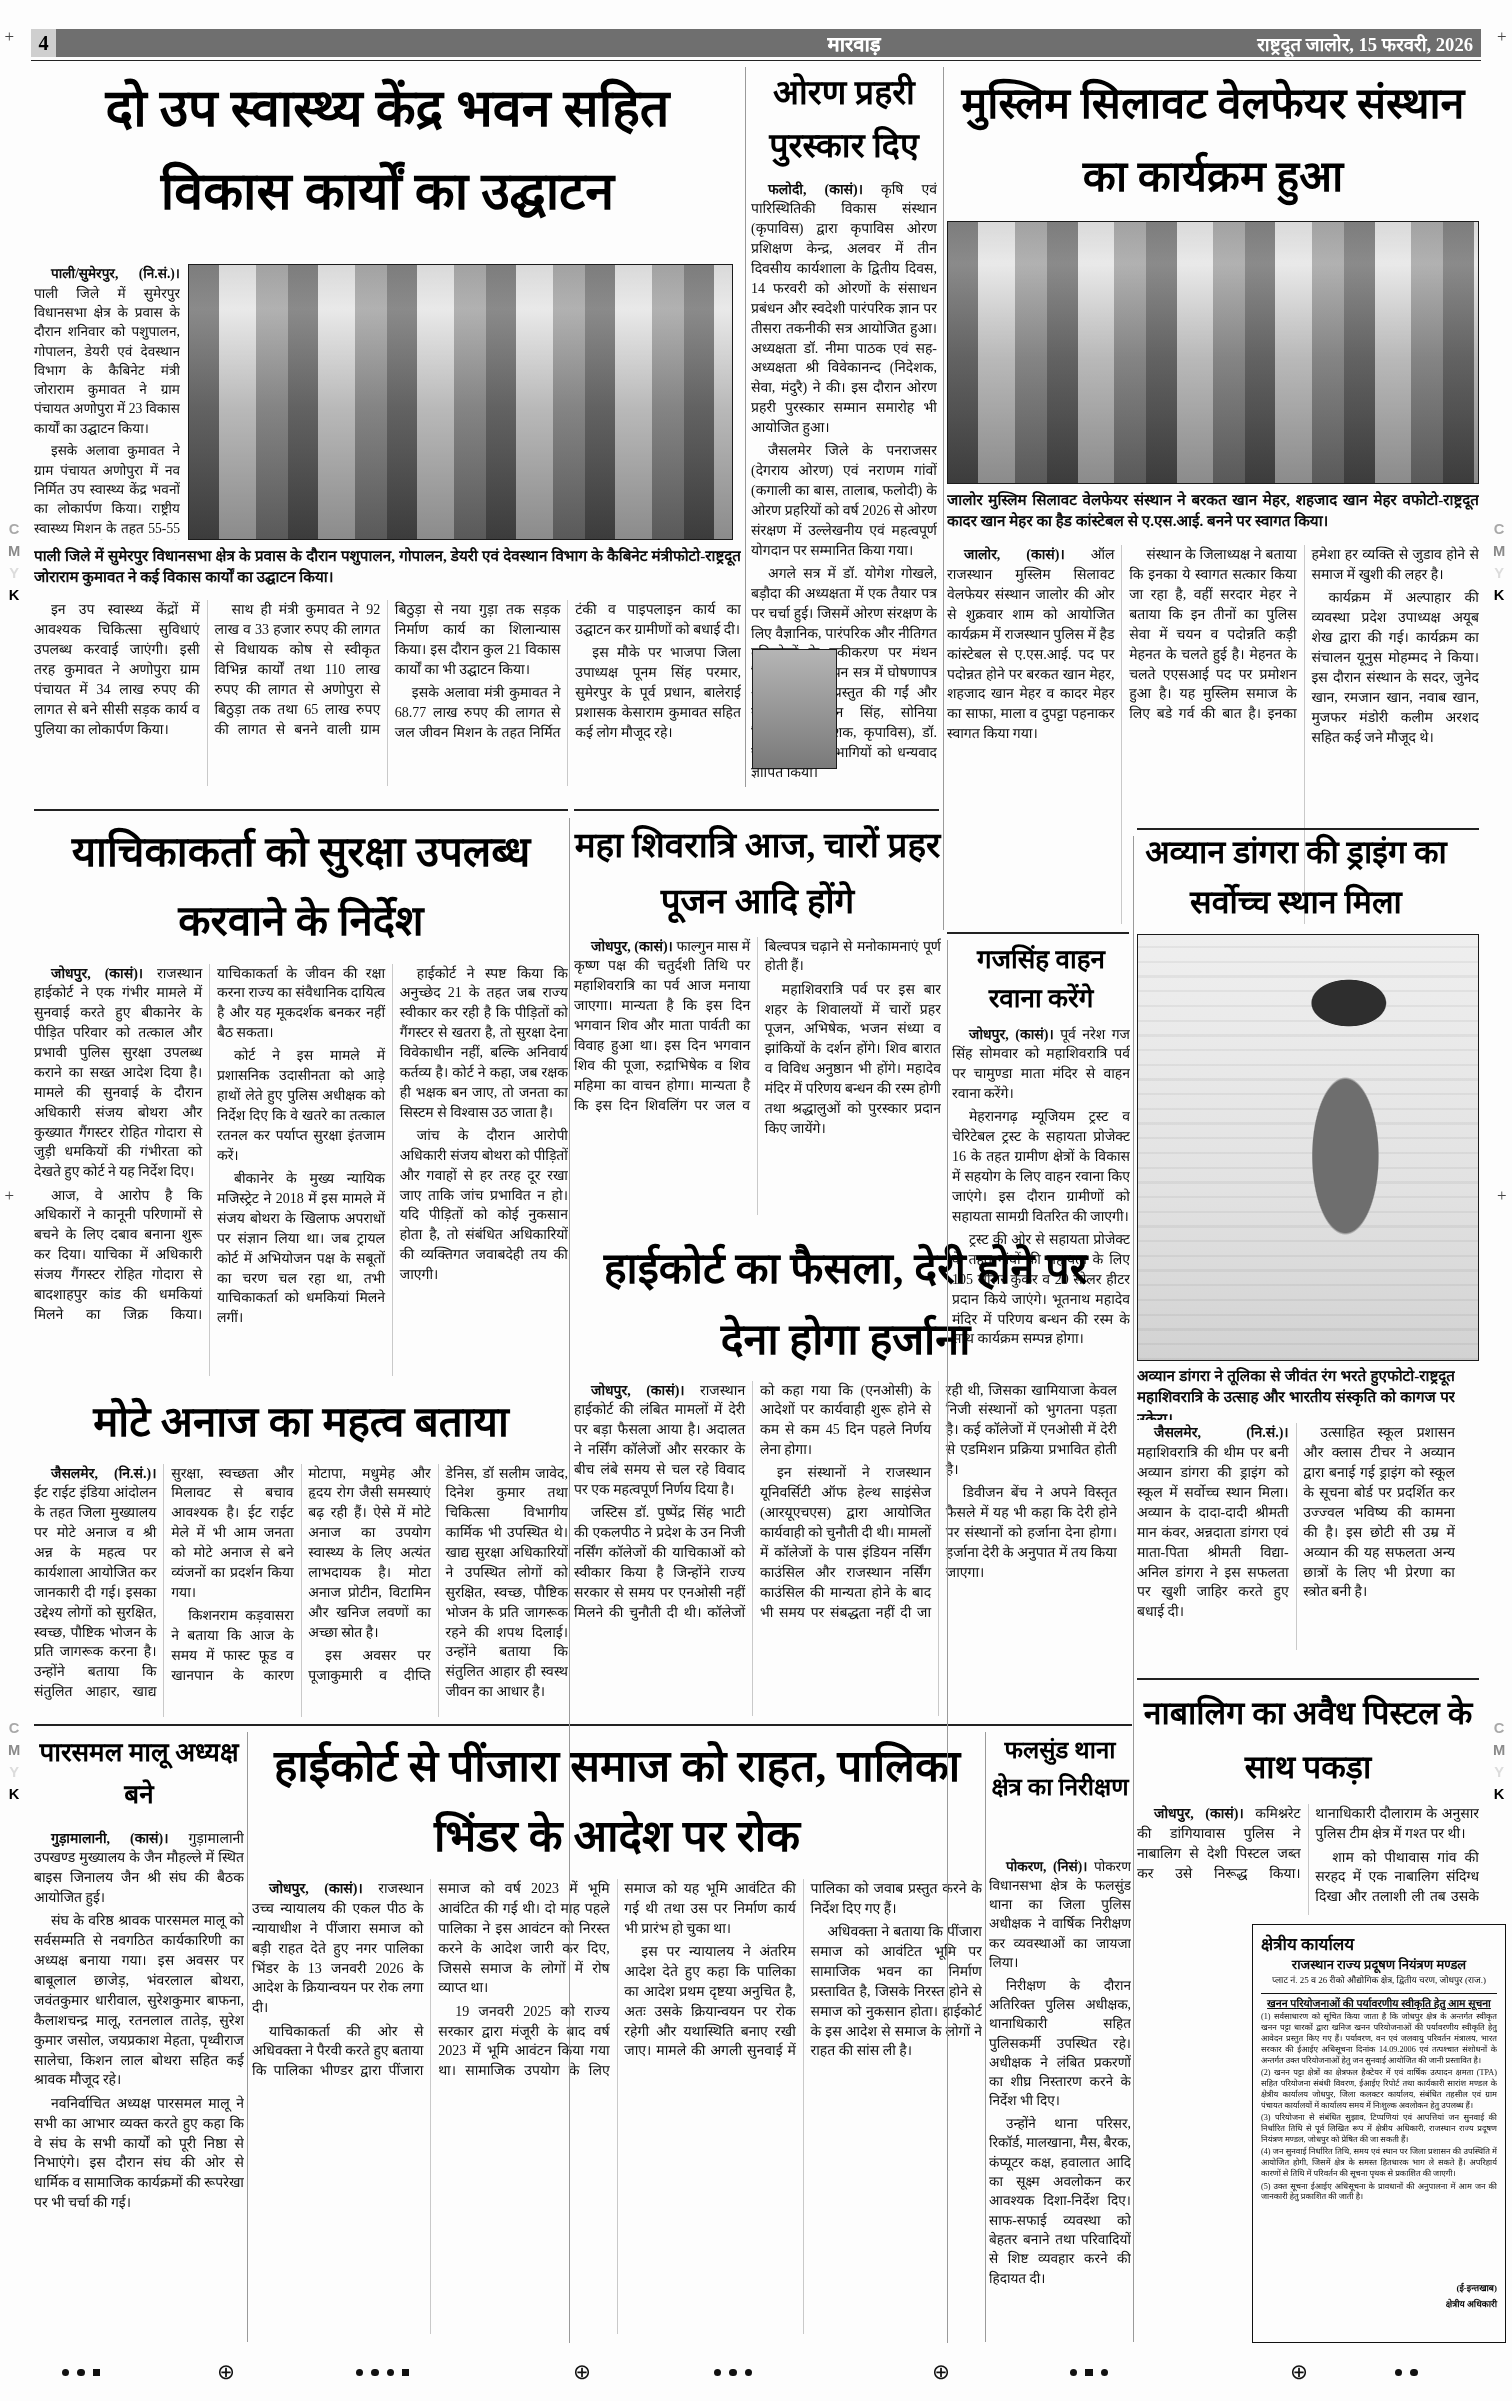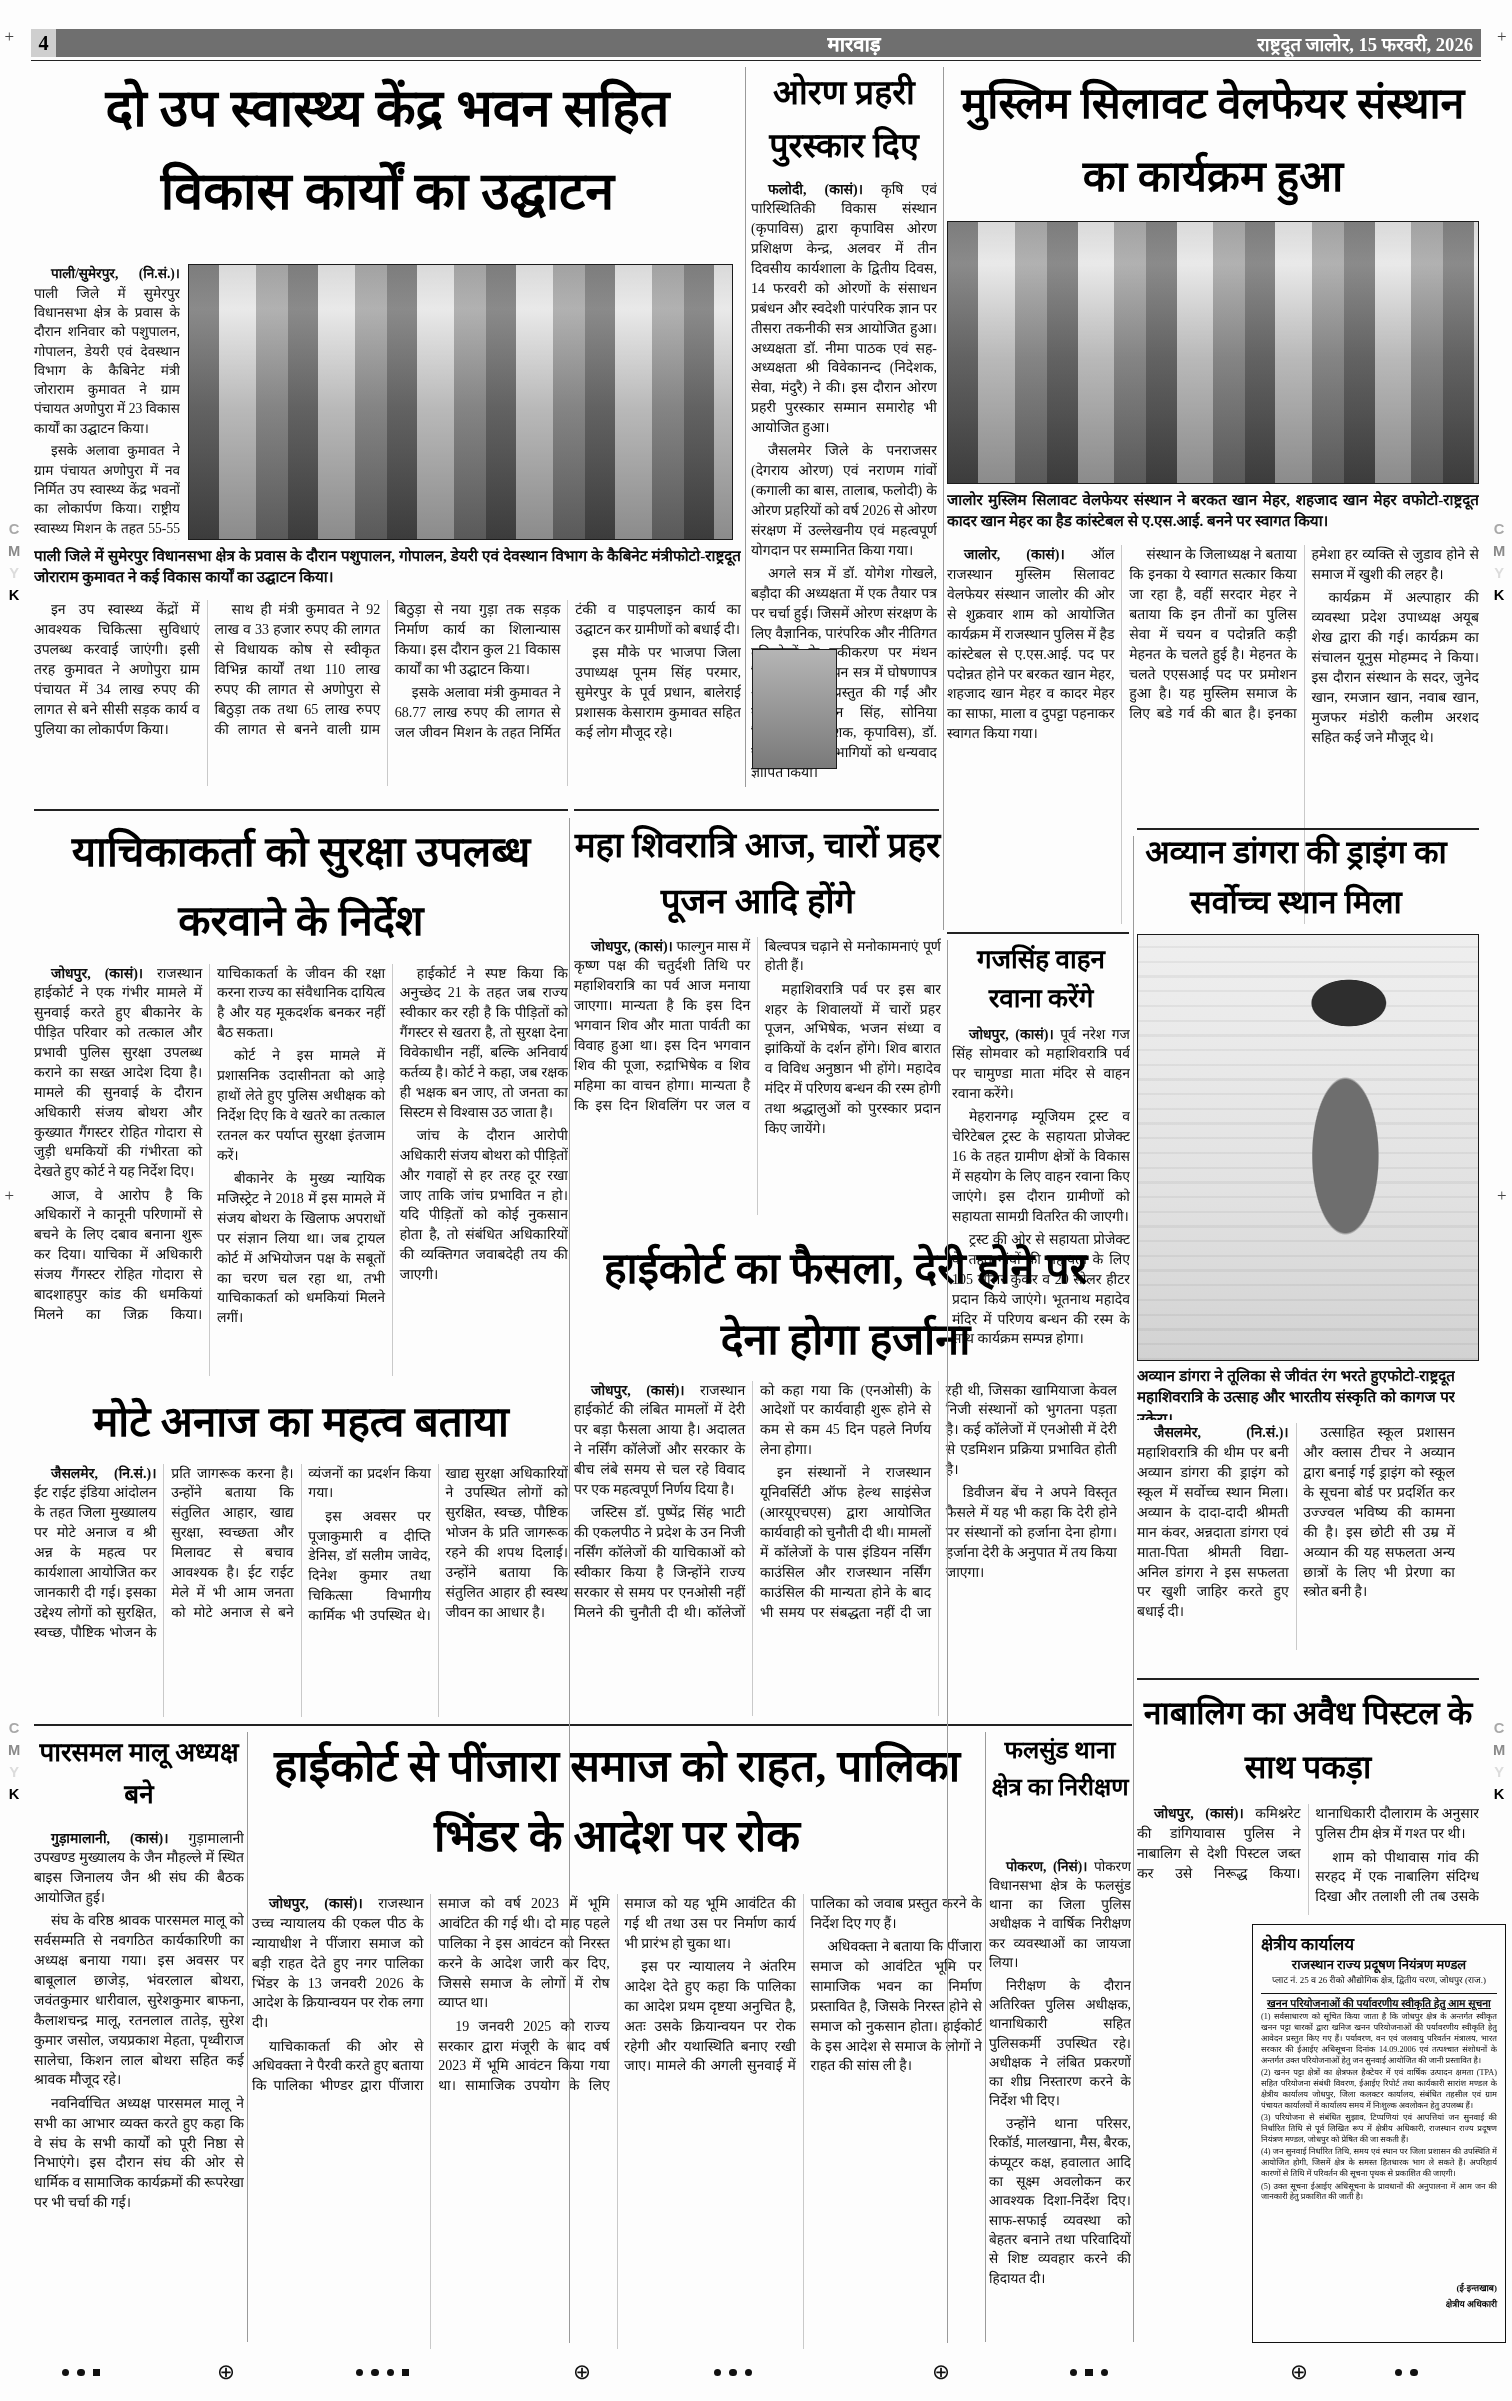--- a/index.html
+++ b/index.html
@@ -165,39 +165,40 @@
       <p>जस्टिस डॉ. पुष्पेंद्र सिंह भाटी की एकलपीठ ने प्रदेश के उन निजी नर्सिंग कॉलेजों की याचिकाओं को स्वीकार किया है जिन्होंने राज्य सरकार से समय पर एनओसी नहीं मिलने की चुनौती दी थी। कॉलेजों को कहा गया कि (एनओसी) के आदेशों पर कार्यवाही शुरू होने से कम से कम 45 दिन पहले निर्णय लेना होगा।</p>
       <p>इन संस्थानों ने राजस्थान यूनिवर्सिटी ऑफ हेल्थ साइंसेज (आरयूएचएस) द्वारा आयोजित कार्यवाही को चुनौती दी थी। मामलों में कॉलेजों के पास इंडियन नर्सिंग काउंसिल और राजस्थान नर्सिंग काउंसिल की मान्यता होने के बाद भी समय पर संबद्धता नहीं दी जा रही थी, जिसका खामियाजा केवल निजी संस्थानों को भुगतना पड़ता है। कई कॉलेजों में एनओसी में देरी से एडमिशन प्रक्रिया प्रभावित होती है।</p>
       <p>डिवीजन बेंच ने अपने विस्तृत फैसले में यह भी कहा कि देरी होने पर संस्थानों को हर्जाना देना होगा। हर्जाना देरी के अनुपात में तय किया जाएगा।</p>
     </div>
 </div>
 
 <div class="abs" style="left:34px;top:1389px;width:534px;">
   <div class="hl" style="font-size:42px;line-height:1.6;height:70px;">मोटे अनाज का महत्व बताया</div>
   <div class="bodytxt c4" style="height:253px;margin-top:4.5px;">
       <p><b>जैसलमेर, (नि.सं.)।</b> ईट राईट इंडिया आंदोलन के तहत जिला मुख्यालय पर मोटे अनाज व श्री अन्न के महत्व पर कार्यशाला आयोजित कर जानकारी दी गई। इसका उद्देश्य लोगों को सुरक्षित, स्वच्छ, पौष्टिक भोजन के प्रति जागरूक करना है। उन्होंने बताया कि संतुलित आहार, खाद्य सुरक्षा, स्वच्छता और मिलावट से बचाव आवश्यक है। ईट राईट मेले में भी आम जनता को मोटे अनाज से बने व्यंजनों का प्रदर्शन किया गया।</p>
+      <p>किशनराम कड़वासरा ने बताया कि आज के समय में फास्ट फूड व खानपान के कारण मोटापा, मधुमेह और हृदय रोग जैसी समस्याएं बढ़ रही हैं। ऐसे में मोटे अनाज का उपयोग स्वास्थ्य के लिए अत्यंत लाभदायक है। मोटा अनाज प्रोटीन, विटामिन और खनिज लवणों का अच्छा स्रोत है।</p>
       <p>इस अवसर पर पूजाकुमारी व दीप्ति डेनिस, डॉ सलीम जावेद, दिनेश कुमार तथा चिकित्सा विभागीय कार्मिक भी उपस्थित थे। खाद्य सुरक्षा अधिकारियों ने उपस्थित लोगों को सुरक्षित, स्वच्छ, पौष्टिक भोजन के प्रति जागरूक रहने की शपथ दिलाई। उन्होंने बताया कि संतुलित आहार ही स्वस्थ जीवन का आधार है।</p>
     </div>
 </div>
 
 <div class="abs hline" style="left:34px;top:1724px;width:1098px;"></div>
 <div class="abs hline" style="left:1137px;top:1678px;width:342px;"></div>
 
 <div class="abs" style="left:34px;top:1732px;width:210px;">
   <div class="hl" style="font-size:26px;line-height:1.6;height:91px;">पारसमल मालू अध्यक्ष बने</div>
   <div class="bodytxt" style="height:508px;margin-top:5.6px;">
       <p><b>गुड़ामालानी, (कासं)।</b> गुड़ामालानी उपखण्ड मुख्यालय के जैन मौहल्ले में स्थित बाइस जिनालय जैन श्री संघ की बैठक आयोजित हुई।</p>
       <p>संघ के वरिष्ठ श्रावक पारसमल मालू को सर्वसम्मति से नवगठित कार्यकारिणी का अध्यक्ष बनाया गया। इस अवसर पर बाबूलाल छाजेड़, भंवरलाल बोथरा, जवंतकुमार धारीवाल, सुरेशकुमार बाफना, कैलाशचन्द्र मालू, रतनलाल तातेड़, सुरेश कुमार जसोल, जयप्रकाश मेहता, पृथ्वीराज सालेचा, किशन लाल बोथरा सहित कई श्रावक मौजूद रहे।</p>
       <p>नवनिर्वाचित अध्यक्ष पारसमल मालू ने सभी का आभार व्यक्त करते हुए कहा कि वे संघ के सभी कार्यों को पूरी निष्ठा से निभाएंगे। इस दौरान संघ की ओर से धार्मिक व सामाजिक कार्यक्रमों की रूपरेखा पर भी चर्चा की गई।</p>
     </div>
 </div>
 
 <div class="abs" style="left:252px;top:1732px;width:730px;">
   <div class="hl" style="font-size:44px;line-height:1.6;height:145px;">हाईकोर्ट से पींजारा समाज को राहत, पालिका भिंडर के आदेश पर रोक</div>
-  <div class="bodytxt c4" style="height:455px;margin-top:17px;">
+  <div class="bodytxt c4" style="height:455px;margin-top:2px;">
       <p><b>जोधपुर, (कासं)।</b> राजस्थान उच्च न्यायालय की एकल पीठ के न्यायाधीश ने पींजारा समाज को बड़ी राहत देते हुए नगर पालिका भिंडर के 13 जनवरी 2026 के आदेश के क्रियान्वयन पर रोक लगा दी।</p>
       <p>याचिकाकर्ता की ओर से अधिवक्ता ने पैरवी करते हुए बताया कि पालिका भीण्डर द्वारा पींजारा समाज को वर्ष 2023 में भूमि आवंटित की गई थी। दो माह पहले पालिका ने इस आवंटन को निरस्त करने के आदेश जारी कर दिए, जिससे समाज के लोगों में रोष व्याप्त था।</p>
       <p>19 जनवरी 2025 को राज्य सरकार द्वारा मंजूरी के बाद वर्ष 2023 में भूमि आवंटन किया गया था। सामाजिक उपयोग के लिए समाज को यह भूमि आवंटित की गई थी तथा उस पर निर्माण कार्य भी प्रारंभ हो चुका था।</p>
       <p>इस पर न्यायालय ने अंतरिम आदेश देते हुए कहा कि पालिका का आदेश प्रथम दृष्टया अनुचित है, अतः उसके क्रियान्वयन पर रोक रहेगी और यथास्थिति बनाए रखी जाए। मामले की अगली सुनवाई में पालिका को जवाब प्रस्तुत करने के निर्देश दिए गए हैं।</p>
       <p>अधिवक्ता ने बताया कि पींजारा समाज को आवंटित भूमि पर सामाजिक भवन का निर्माण प्रस्तावित है, जिसके निरस्त होने से समाज को नुकसान होता। हाईकोर्ट के इस आदेश से समाज के लोगों ने राहत की सांस ली है।</p>
     </div>
 </div>
 
 <div class="abs" style="left:989px;top:1732px;width:142px;">
   <div class="hl" style="font-size:24px;line-height:1.55;height:120px;">फलसुंड थाना क्षेत्र का निरीक्षण</div>

